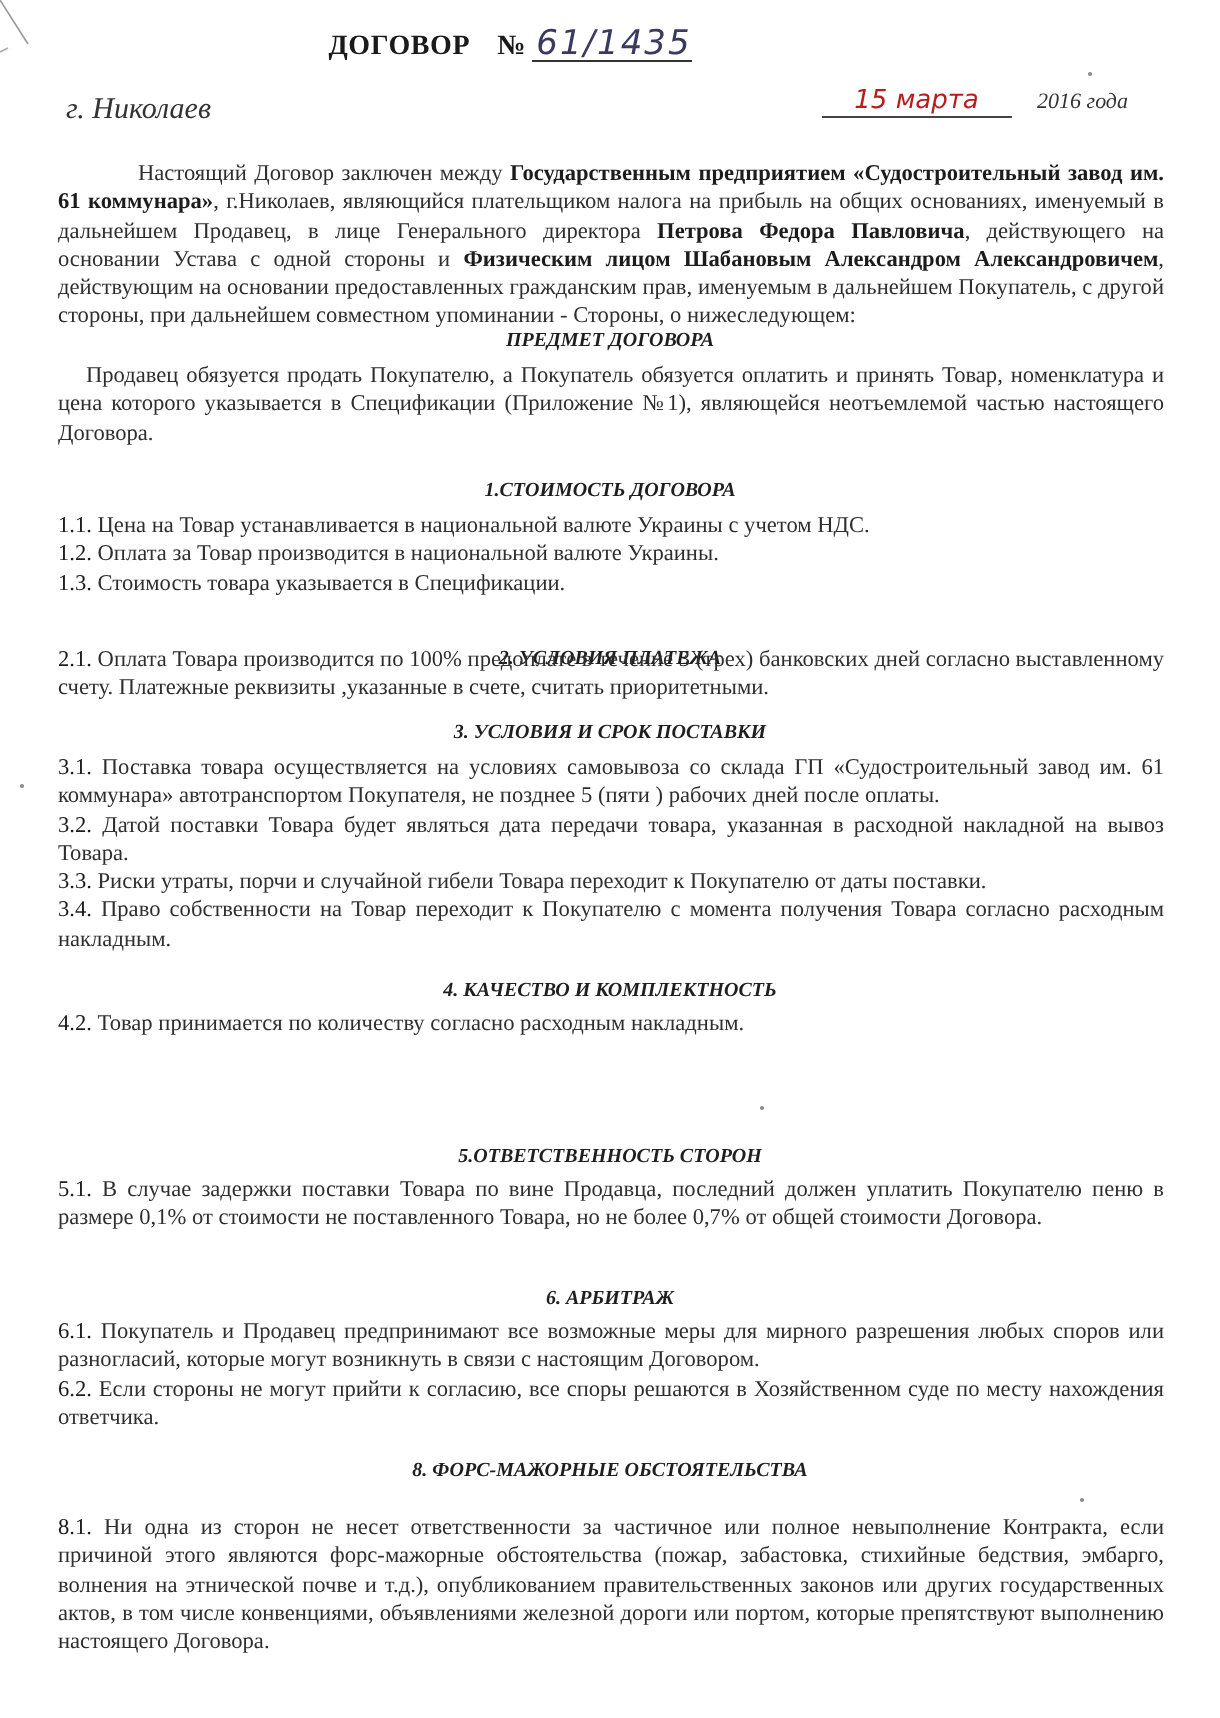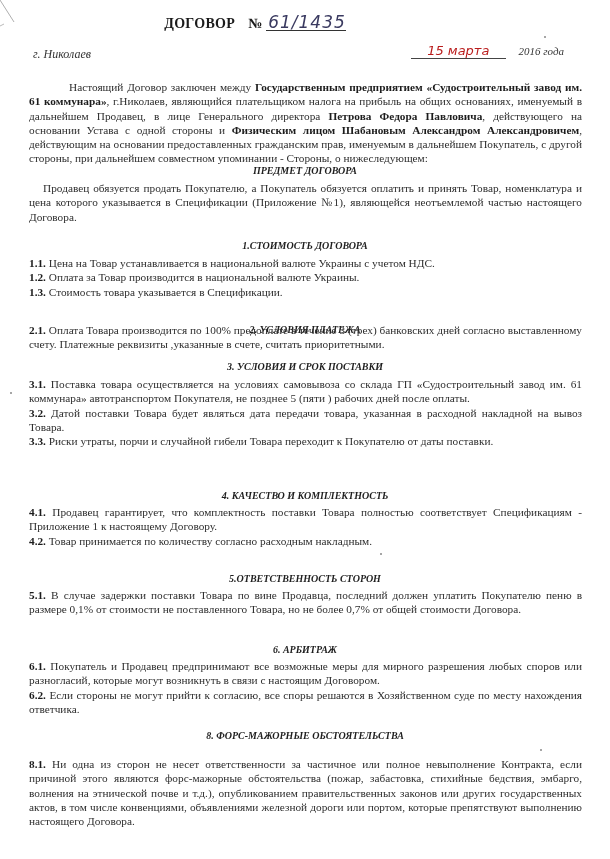--- a/index.html
+++ b/index.html
@@ -13,39 +13,39 @@
     .page { position: absolute; left: 0; top: 0; width: 610px; height: 859px; }
     .corner-mark { position: absolute; left: 0; top: 0; width: 20px; height: 30px; }
     .title-row { position: absolute; left: 0; top: 14px; width: 510px; text-align: center; font-size: 14px; }
     .title-row .title { font-weight: bold; letter-spacing: 0.3px; color: #1a1a1a; }
     .title-row .num-sign { margin-left: 10px; font-weight: bold; color: #1a1a1a; }
     .title-row .hand-num {
       display: inline-block; min-width: 70px; border-bottom: 1px solid #333;
       font-family: "DejaVu Sans", sans-serif; font-style: italic; font-size: 17px;
       color: #3a3a60; letter-spacing: 1px; line-height: 16px; text-align: left; padding-left: 2px;
     }
-    .city { position: absolute; left: 33px; top: 47px; font-style: italic; font-size: 12px; color: #333; }
+    .city { position: absolute; left: 33px; top: 47px; font-style: italic; font-size: 15px; color: #333; }
     .date-row { position: absolute; right: 46px; top: 44px; font-size: 11px; font-style: italic; color: #333; }
     .date-row .hand-date {
       display: inline-block; width: 95px; border-bottom: 1px solid #444;
       font-family: "DejaVu Sans", sans-serif; font-style: italic; font-size: 13px;
       color: #b91c1c; text-align: center; line-height: 14px; margin-right: 10px;
     }
     .body-text {
       position: absolute; left: 29px; width: 553px;
       font-size: 11.3px; line-height: 14.3px; text-align: justify; color: #2e2e2e;
     }
     .preamble { top: 80px; text-indent: 40px; }
     .b { font-weight: bold; color: #1c1c1c; }
     .sec-title {
       position: absolute; left: 0; width: 610px; text-align: center;
       font-style: italic; font-weight: bold; font-size: 10px; color: #1f1f1f;
     }
     .clause { margin: 0; }
-    .clause .cn { font-weight: bold; color: #1c1c1c; }
+    .clause .cn { font-weight: normal; color: #1c1c1c; }
     .indent { text-indent: 14px; }
     .speck { position: absolute; width: 2px; height: 2px; background: #888; border-radius: 1px; }
   </style>
 </head>
 <body>
 
 <div class="page">
 
   <svg class="corner-mark" viewBox="0 0 20 30">
     <line x1="0" y1="0" x2="14" y2="22" stroke="#999" stroke-width="0.8"></line>
@@ -81,25 +81,25 @@
   <div class="sec-title" style="top:324px;">2. УСЛОВИЯ ПЛАТЕЖА</div>
   <div class="body-text" style="top:323px;">
     <p class="clause"><span class="cn">2.1.</span><span> Оплата Товара производится по 100% предоплате в течение 3 (трех) банковских дней согласно выставленному счету. Платежные реквизиты ,указанные в счете, считать приоритетными.</span></p>
   </div>
 
   <div class="sec-title" style="top:361px;">3. УСЛОВИЯ И СРОК ПОСТАВКИ</div>
   <div class="body-text" style="top:377px;">
     <p class="clause"><span class="cn">3.1.</span><span> Поставка товара осуществляется на условиях самовывоза со склада ГП «Судостроительный завод им. 61 коммунара» автотранспортом Покупателя, не позднее 5 (пяти ) рабочих дней после оплаты.</span></p>
     <p class="clause"><span class="cn">3.2.</span><span> Датой поставки Товара будет являться дата передачи товара, указанная в расходной накладной на вывоз Товара.</span></p>
     <p class="clause"><span class="cn">3.3.</span><span> Риски утраты, порчи и случайной гибели Товара переходит к Покупателю от даты поставки.</span></p>
+    <p class="clause"><span class="cn">3.4.</span><span> Право собственности на Товар переходит к Покупателю с момента получения Товара согласно расходным накладным.</span></p>
   </div>
 
   <div class="sec-title" style="top:490px;">4. КАЧЕСТВО И КОМПЛЕКТНОСТЬ</div>
   <div class="body-text" style="top:505px;">
-    <p class="clause"><span class="cn">4.1.</span><span> Продавец гарантирует, что комплектность поставки Товара полностью соответствует Спецификациям - Приложение 1 к настоящему Договору.</span></p>
     <p class="clause"><span class="cn">4.2.</span><span> Товар принимается по количеству согласно расходным накладным.</span></p>
   </div>
 
   <div class="sec-title" style="top:573px;">5.ОТВЕТСТВЕННОСТЬ СТОРОН</div>
   <div class="body-text" style="top:588px;">
     <p class="clause"><span class="cn">5.1.</span><span> В случае задержки поставки Товара по вине Продавца, последний должен уплатить Покупателю пеню в размере 0,1% от стоимости не поставленного Товара, но не более 0,7% от общей стоимости Договора.</span></p>
   </div>
 
   <div class="sec-title" style="top:644px;">6. АРБИТРАЖ</div>
   <div class="body-text" style="top:659px;">

